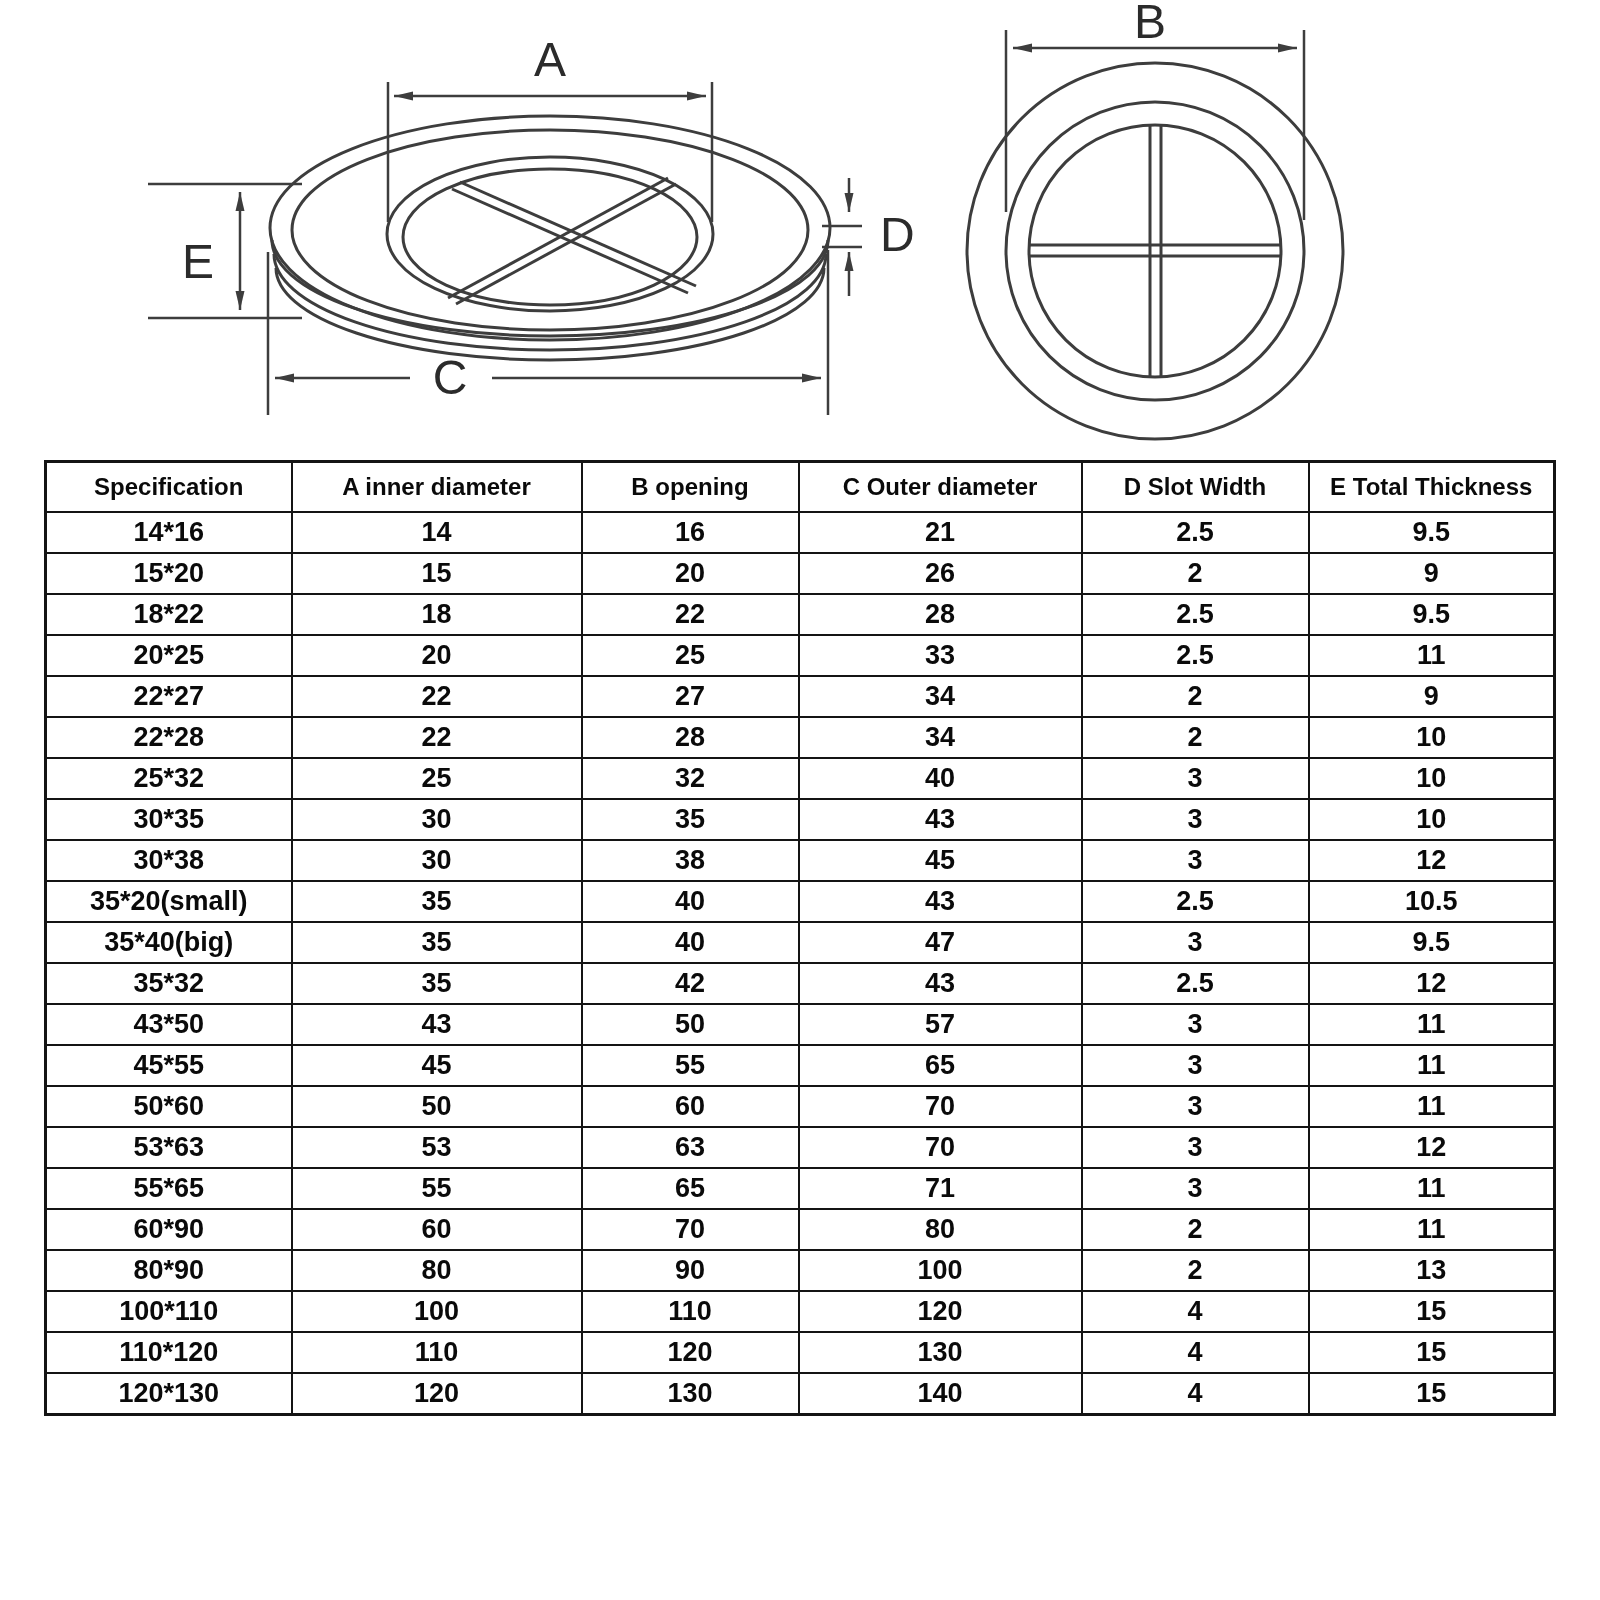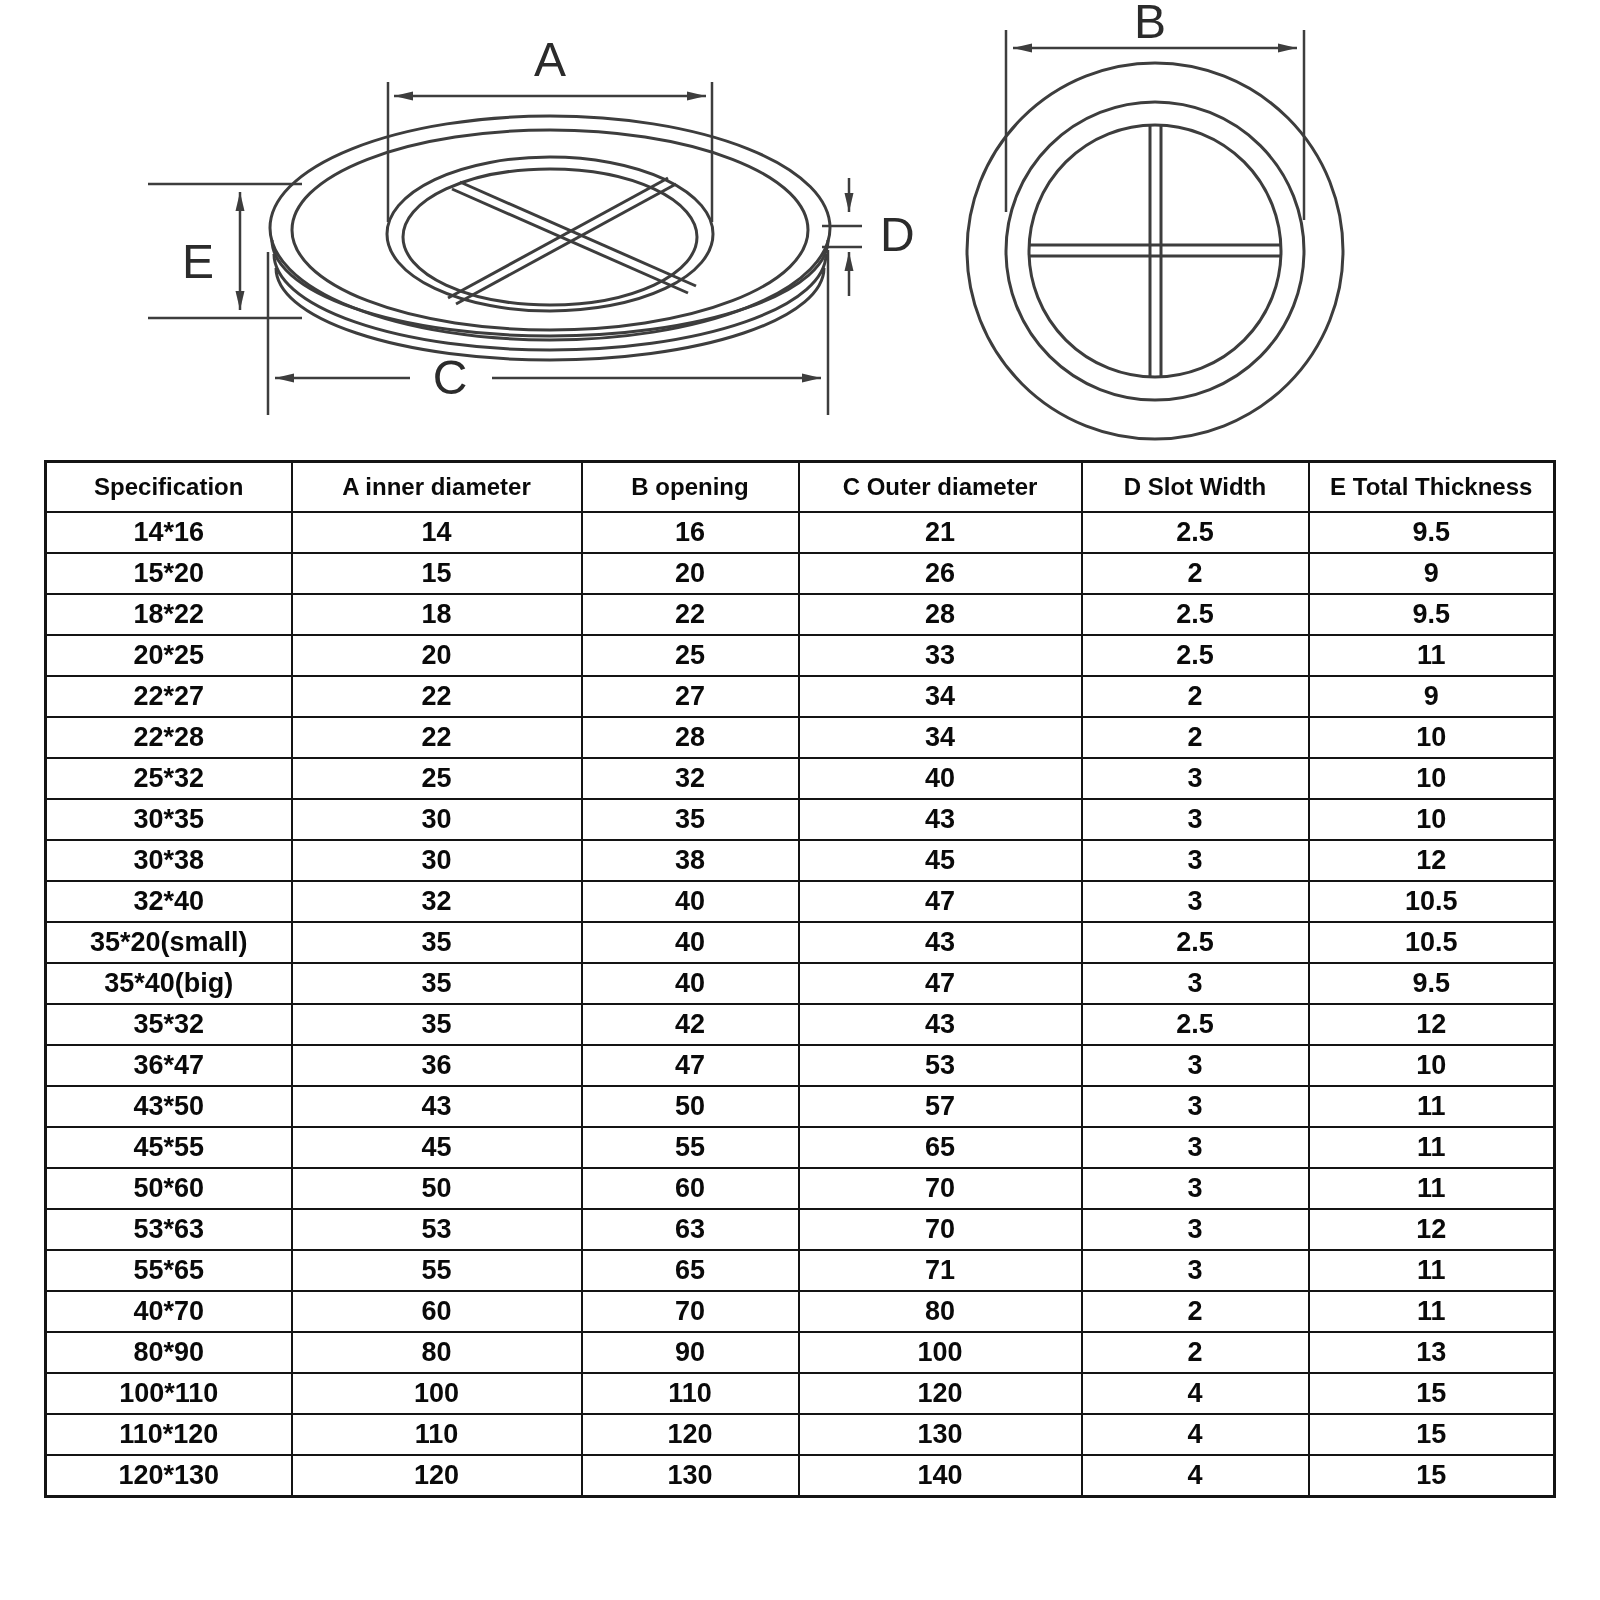--- a/index.html
+++ b/index.html
@@ -191,28 +191,20 @@
       </tr>
       <tr>
         <td>30*38</td>
         <td>30</td>
         <td>38</td>
         <td>45</td>
         <td>3</td>
         <td>12</td>
       </tr>
       <tr>
-        <td>32*40</td>
-        <td>32</td>
-        <td>40</td>
-        <td>47</td>
-        <td>3</td>
-        <td>10.5</td>
-      </tr>
-      <tr>
         <td>35*20(small)</td>
         <td>35</td>
         <td>40</td>
         <td>43</td>
         <td>2.5</td>
         <td>10.5</td>
       </tr>
       <tr>
         <td>35*40(big)</td>
         <td>35</td>
@@ -223,28 +215,20 @@
       </tr>
       <tr>
         <td>35*32</td>
         <td>35</td>
         <td>42</td>
         <td>43</td>
         <td>2.5</td>
         <td>12</td>
       </tr>
       <tr>
-        <td>36*47</td>
-        <td>36</td>
-        <td>47</td>
-        <td>53</td>
-        <td>3</td>
-        <td>10</td>
-      </tr>
-      <tr>
         <td>43*50</td>
         <td>43</td>
         <td>50</td>
         <td>57</td>
         <td>3</td>
         <td>11</td>
       </tr>
       <tr>
         <td>45*55</td>
         <td>45</td>
@@ -271,21 +255,21 @@
       </tr>
       <tr>
         <td>55*65</td>
         <td>55</td>
         <td>65</td>
         <td>71</td>
         <td>3</td>
         <td>11</td>
       </tr>
       <tr>
-        <td>40*70</td>
+        <td>60*90</td>
         <td>60</td>
         <td>70</td>
         <td>80</td>
         <td>2</td>
         <td>11</td>
       </tr>
       <tr>
         <td>80*90</td>
         <td>80</td>
         <td>90</td>

